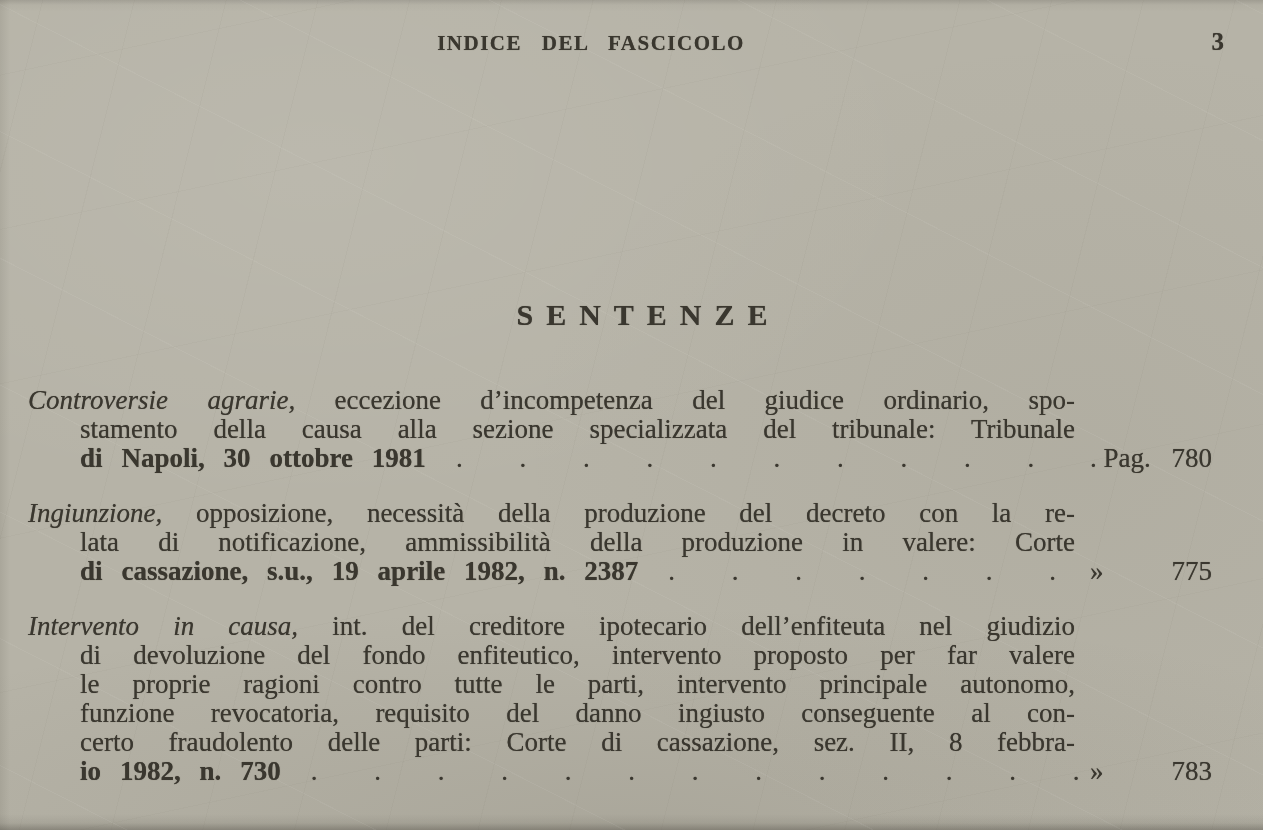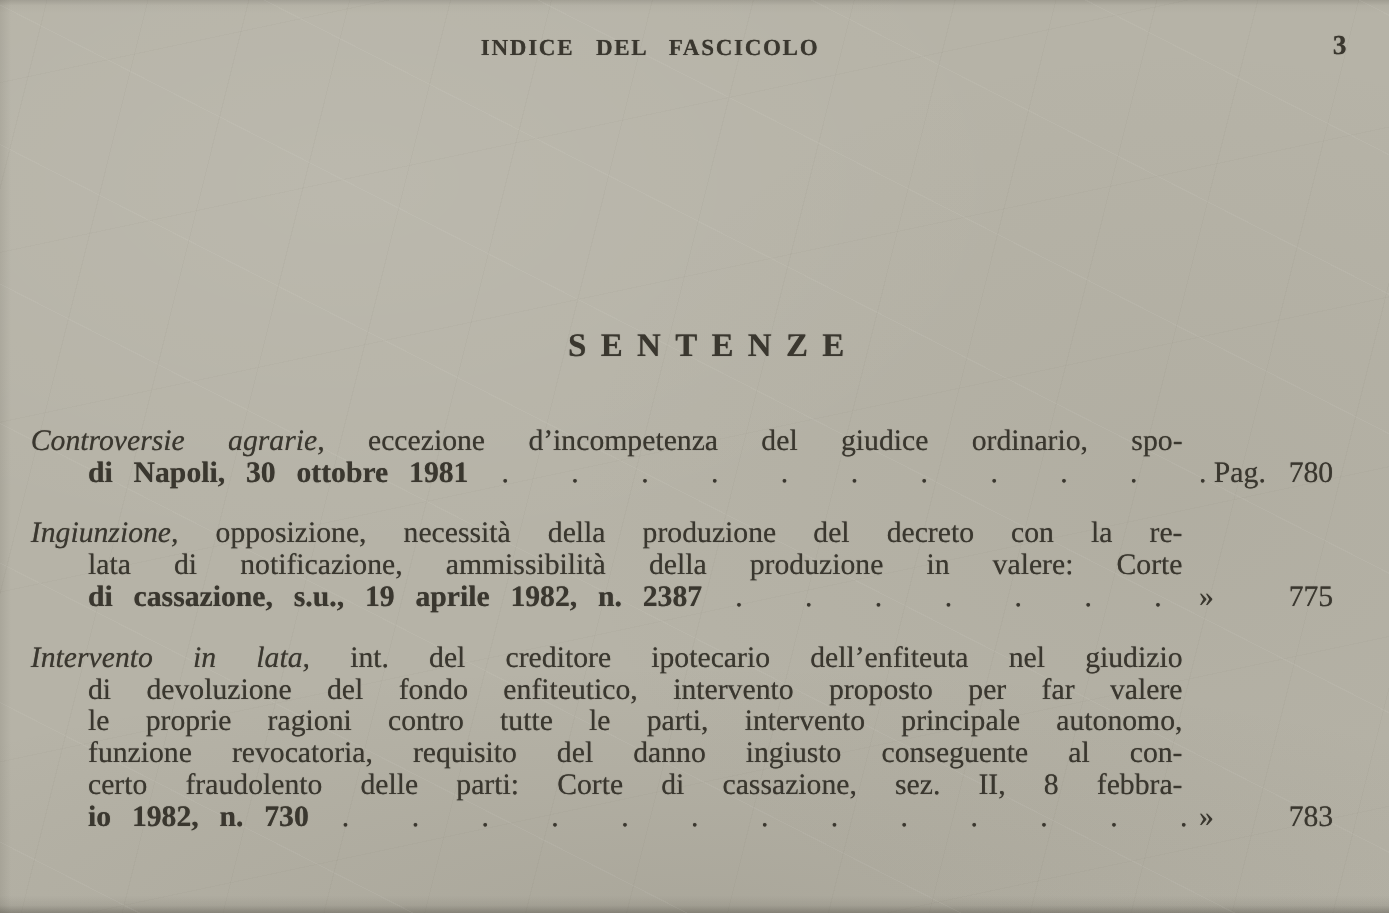--- a/index.html
+++ b/index.html
@@ -131,20 +131,21 @@
     <div class="page-number">3</div>
   </div>
 
   <div class="section-title">SENTENZE</div>
 
   <div class="entries">
 
     <div class="entry">
       <div class="line first"><span class="lead">Controversie agrarie,</span>
 <span>eccezione d’incompetenza del giudice ordinario, spo-</span></div>
+      <div class="line cont">stamento della causa alla sezione specializzata del tribunale: Tribunale</div>
       <div class="line cont refline">
         <span class="reftext">di Napoli, 30 ottobre 1981</span>
         <span class="dots">. . . . . . . . . .</span>
         <span class="ref-label">. Pag.</span>
         <span class="ref-page">780</span>
       </div>
     </div>
 
     <div class="entry">
       <div class="line first"><span class="lead">Ingiunzione,</span>
@@ -152,21 +153,21 @@
       <div class="line cont">lata di notificazione, ammissibilità della produzione in valere: Corte</div>
       <div class="line cont refline">
         <span class="reftext">di cassazione, s.u., 19 aprile 1982, n. 2387</span>
         <span class="dots">. . . . . . .</span>
         <span class="ref-label">»</span>
         <span class="ref-page">775</span>
       </div>
     </div>
 
     <div class="entry">
-      <div class="line first"><span class="lead">Intervento in lata,</span>
+      <div class="line first"><span class="lead">Intervento in causa,</span>
 <span>int. del creditore ipotecario dell’enfiteuta nel giudizio</span></div>
       <div class="line cont">di devoluzione del fondo enfiteutico, intervento proposto per far valere</div>
       <div class="line cont">le proprie ragioni contro tutte le parti, intervento principale autonomo,</div>
       <div class="line cont">funzione revocatoria, requisito del danno ingiusto conseguente al con-</div>
       <div class="line cont">certo fraudolento delle parti: Corte di cassazione, sez. II, 8 febbra-</div>
       <div class="line cont refline">
         <span class="reftext">io 1982, n. 730</span>
         <span class="dots">. . . . . . . . . . . . .</span>
         <span class="ref-label">»</span>
         <span class="ref-page">783</span>

